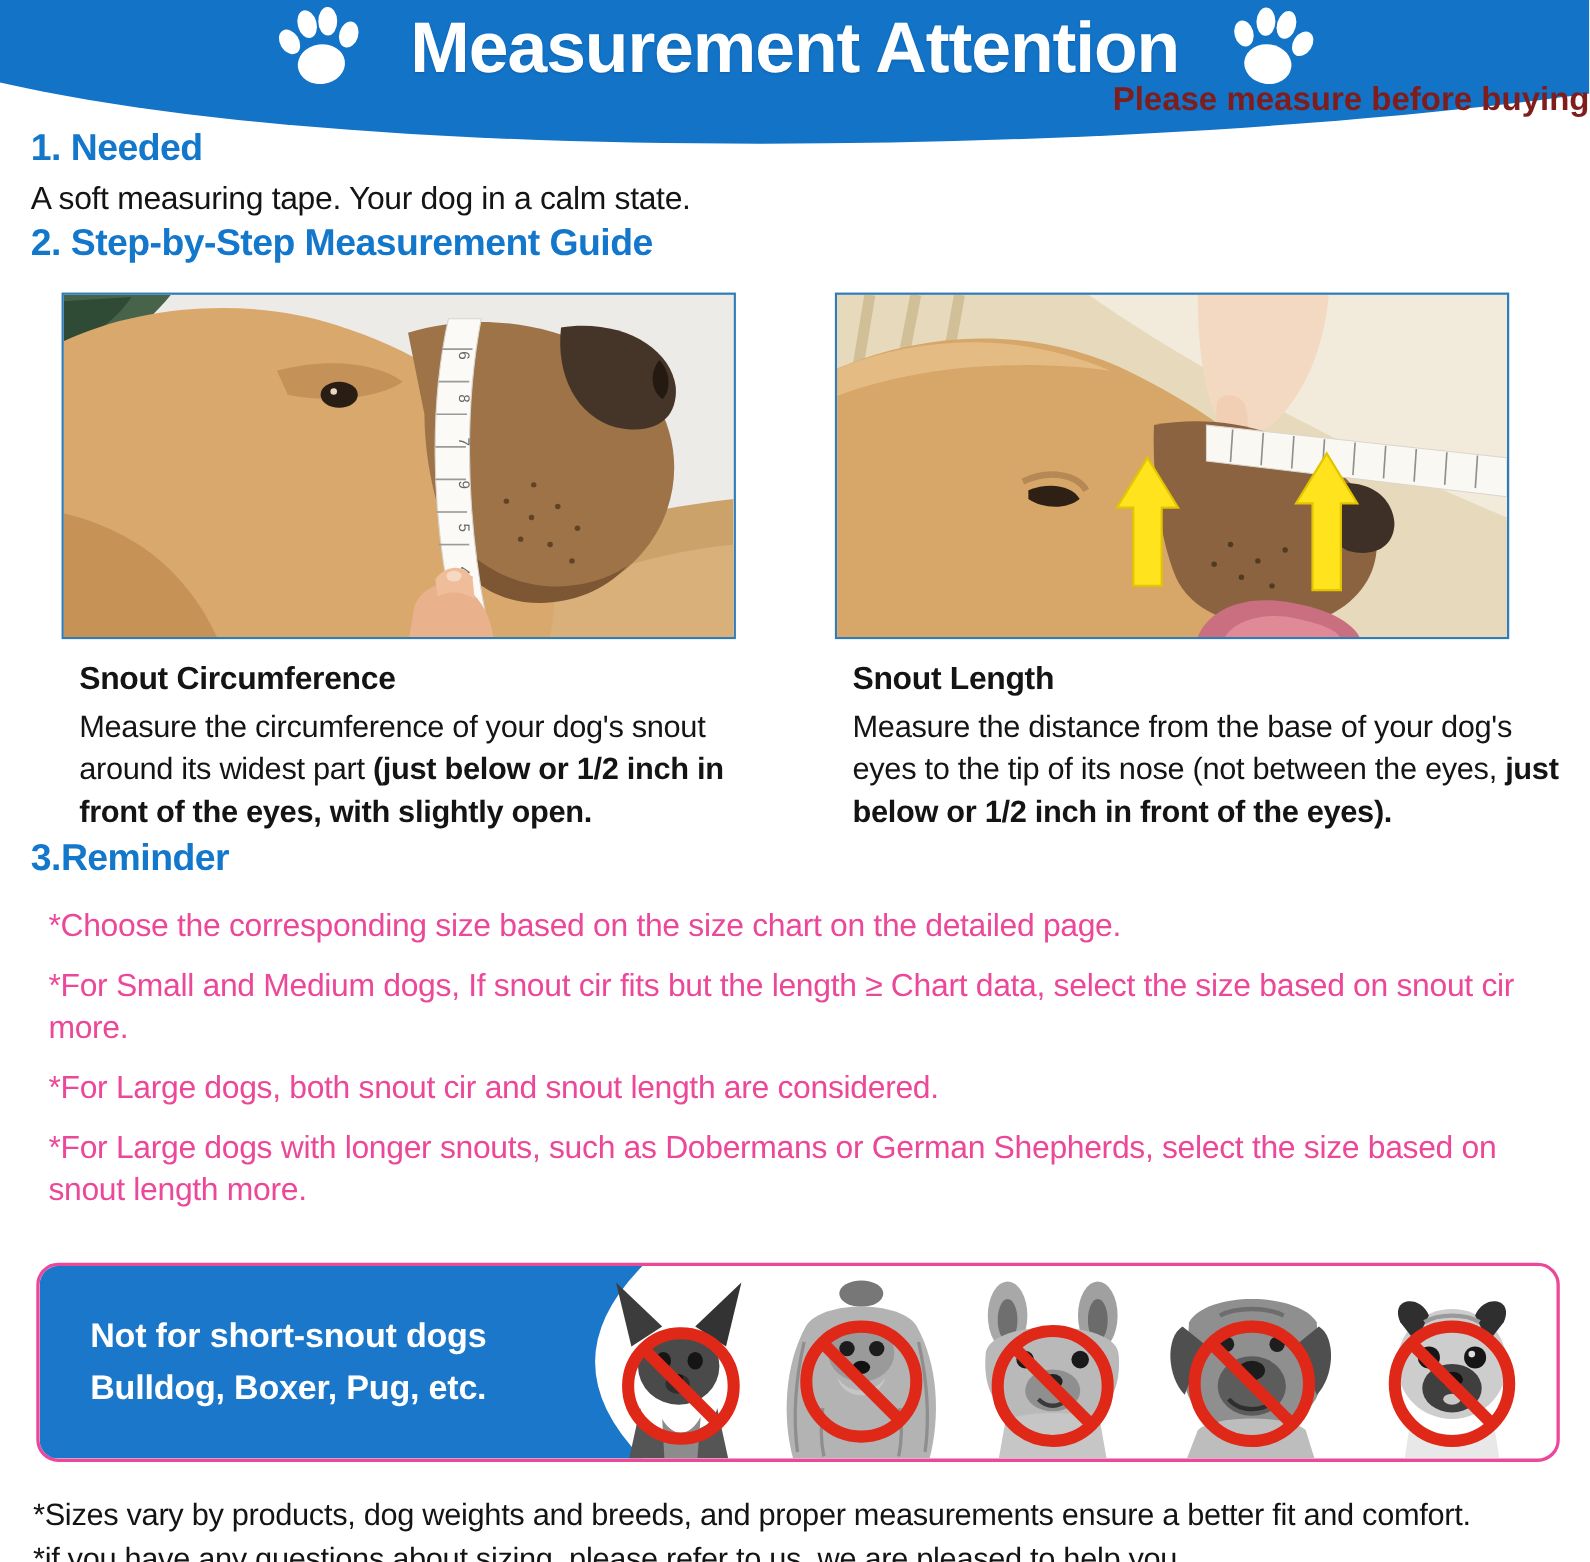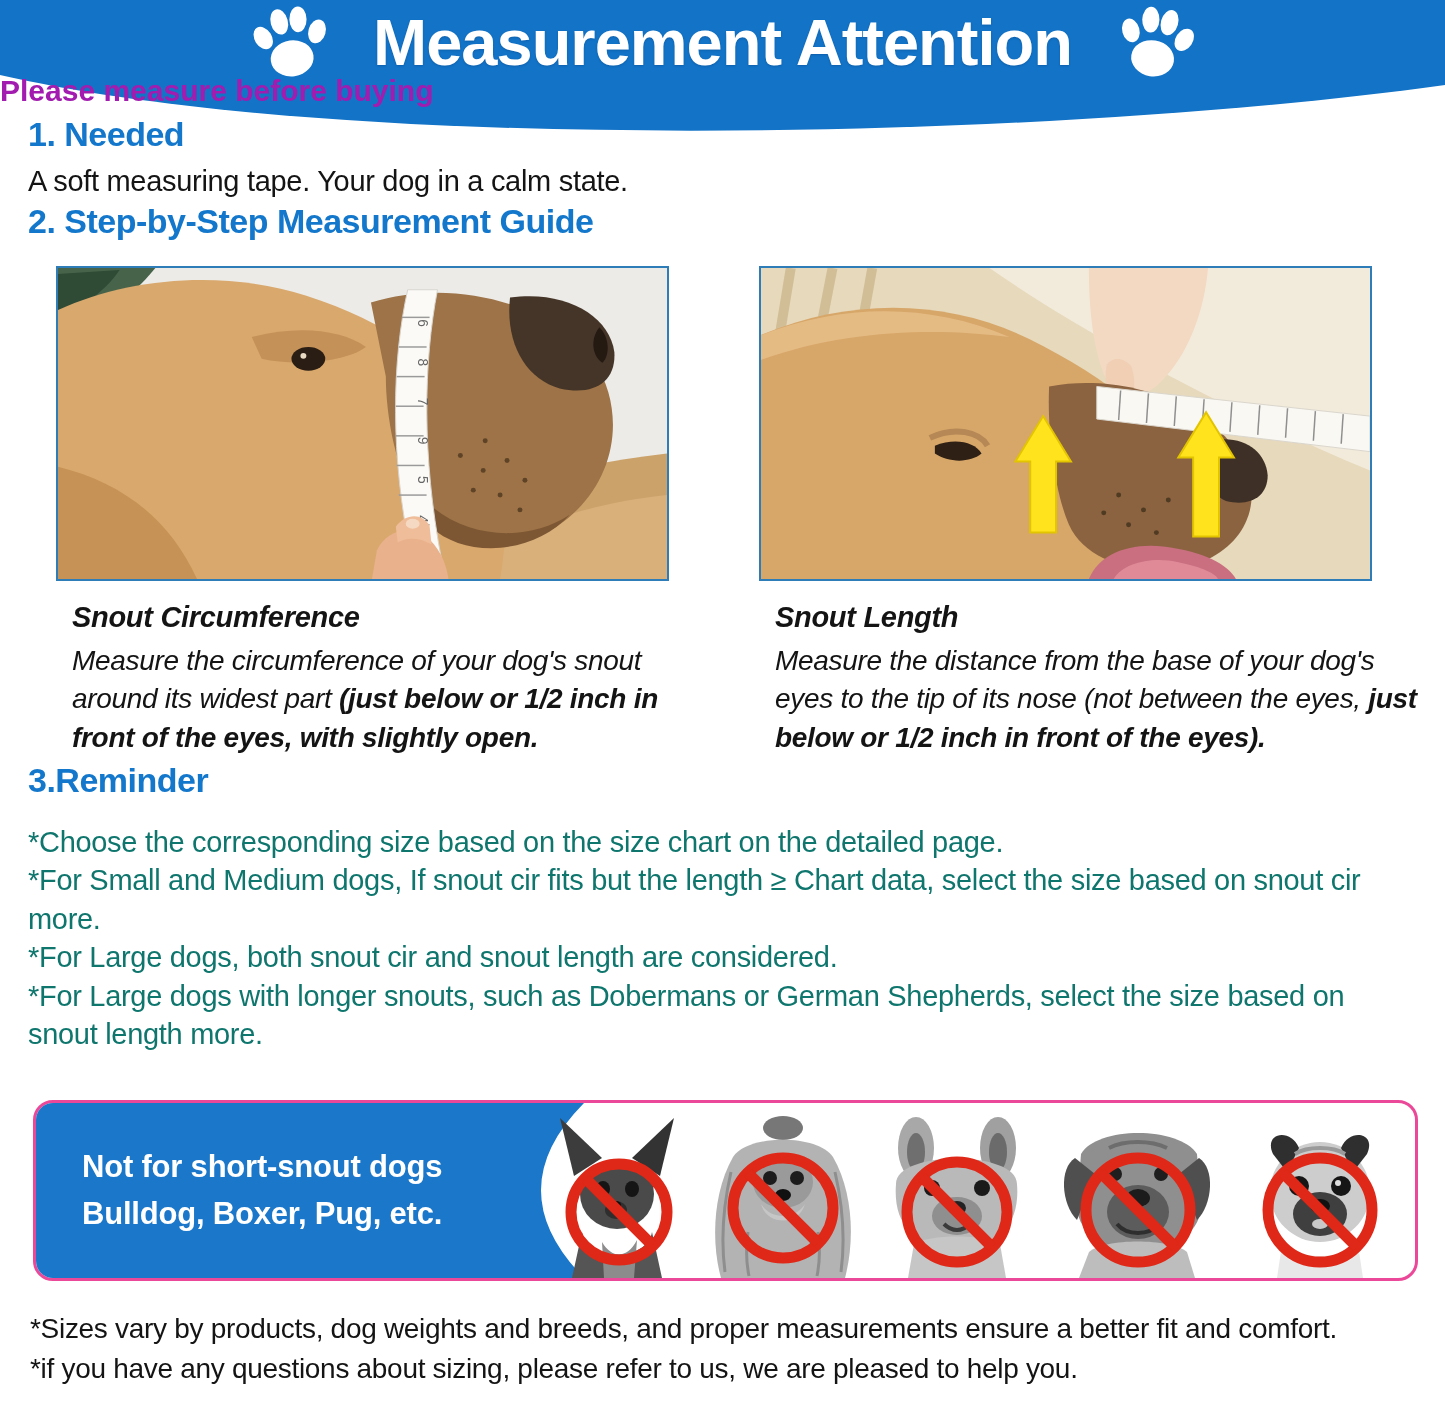--- a/index.html
+++ b/index.html
@@ -16,44 +16,44 @@
     display:flex;justify-content:center;align-items:center;gap:40px;z-index:1;
   }
   .main-title{
     color:#fff;font-size:65px;font-weight:bold;letter-spacing:-1px;line-height:1.15;
     text-shadow:0 1px 2px rgba(0,40,90,.25);
   }
   .paw{width:86px;height:86px;flex:0 0 auto;}
   .paw-left{transform:rotate(-8deg);}
   .paw-right{transform:rotate(9deg);}
   .subtitle{
-    position:absolute;top:74px;left:0;width:100%;text-align:left;z-index:1;
-    color:#a21caf;font-size:30px;font-weight:bold;letter-spacing:0;
+    position:absolute;top:74px;left:0;width:100%;text-align:right;z-index:1;
+    color:#7f1d1d;font-size:30px;font-weight:bold;letter-spacing:0;
   }
   
   .sec-heading{
     margin:2px 0 0 28px;font-size:34px;font-weight:bold;color:#1377CB;
     letter-spacing:-0.5px;line-height:1.2;position:relative;z-index:3;
   }
   .body-text{margin:8px 0 0 28px;font-size:29px;letter-spacing:-0.3px;line-height:1.25;color:#141414;}
   
   .figures{display:flex;gap:90px;margin:24px 30px 0 56px;}
   .figure{width:613px;flex:0 0 auto;}
   .photo{
     width:613px;height:315px;box-sizing:border-box;border:2px solid #2E7CB8;
     background:#ece9e4;overflow:hidden;
   }
   .photo svg{display:block;width:100%;height:100%;}
-  .figcap{margin:20px 0 0 16px;font-style:italic;}
+  .figcap{margin:20px 0 0 16px;}
   .cap-title{font-size:29px;font-weight:bold;color:#141414;letter-spacing:-0.3px;}
   .cap-text{margin-top:8px;width:648px;font-size:28px;letter-spacing:-0.3px;line-height:1.38;color:#141414;}
   .cap-text b{font-weight:bold;}
   
   .reminder{margin:22px 30px 0 28px;}
-  .reminder p{margin:0;font-size:29px;letter-spacing:-0.3px;line-height:1.33;color:#0f766e;}
+  .reminder p{margin:16px;font-size:29px;letter-spacing:-0.3px;line-height:1.33;color:#ec4899;}
   
   .notice-box{
     position:relative;margin:46px 0 0 33px;width:1379px;height:175px;
     box-sizing:content-box;border:3px solid #ec4899;border-radius:20px;
     background:#fff;overflow:hidden;
   }
   .notice-blue{position:absolute;top:0;left:0;width:548px;height:175px;}
   .notice-text{
     position:absolute;top:50%;left:46px;transform:translateY(-50%);
     color:#fff;font-size:31px;font-weight:bold;letter-spacing:-0.2px;line-height:1.5;z-index:2;

